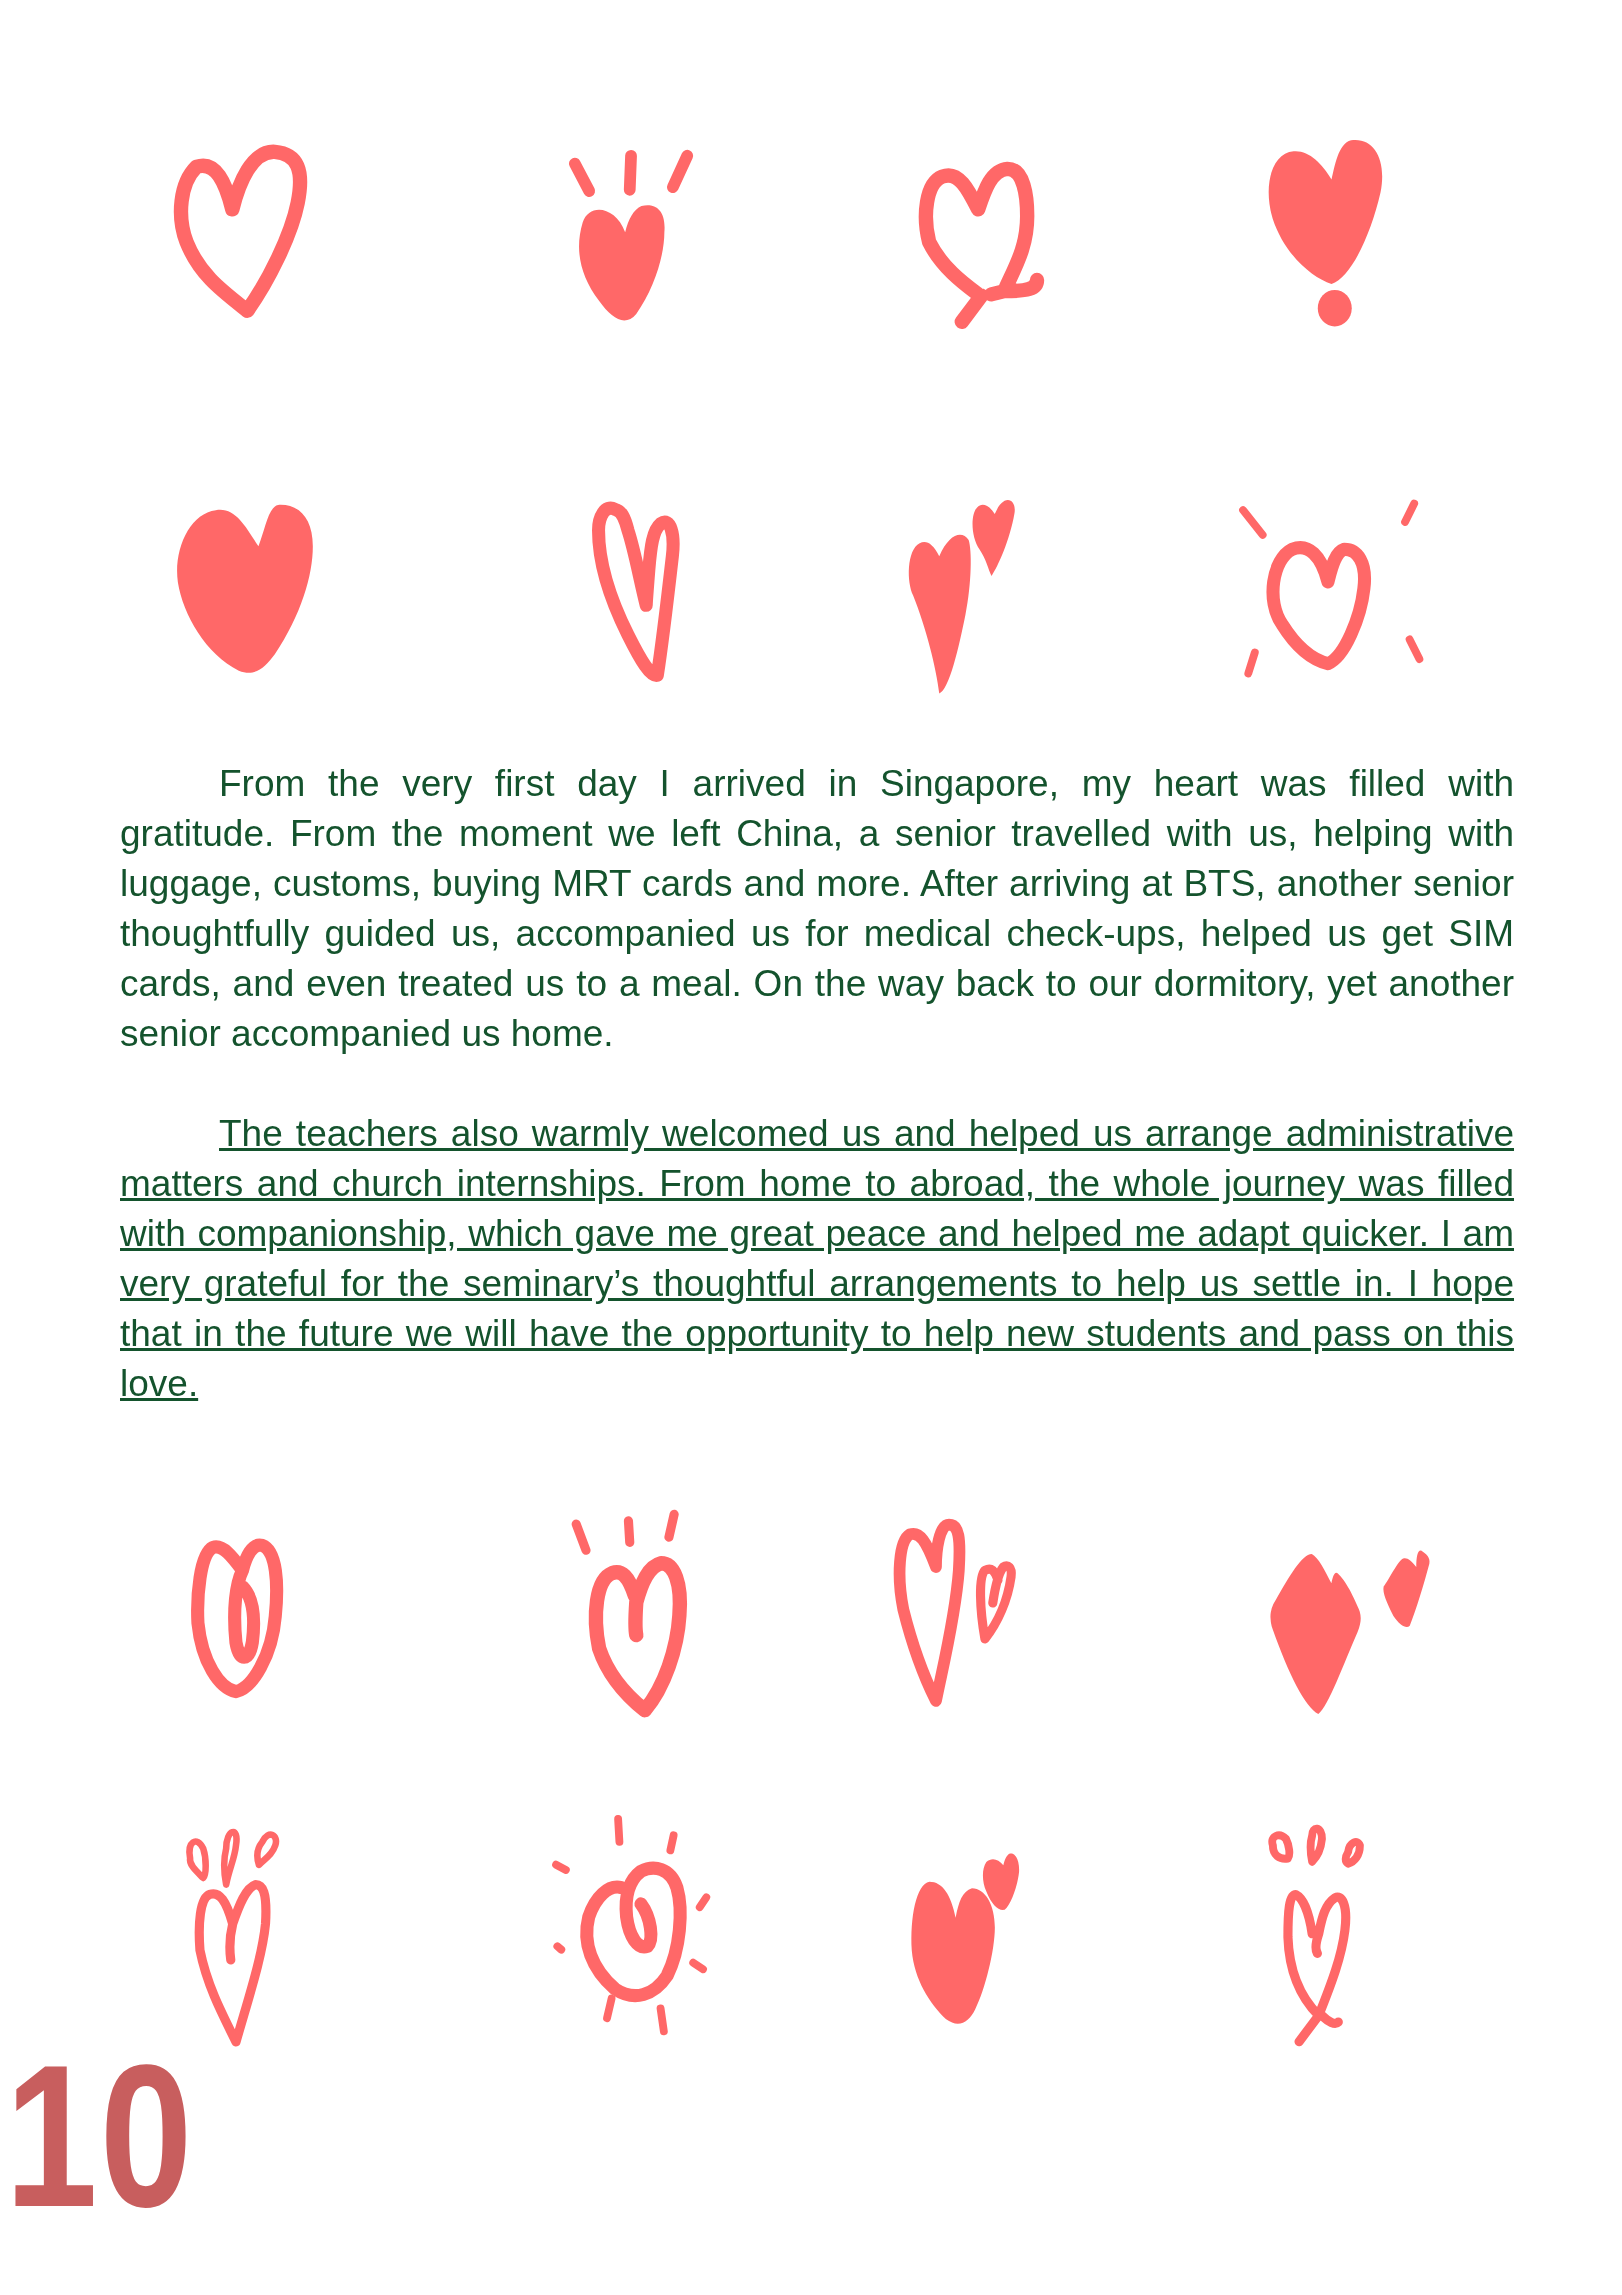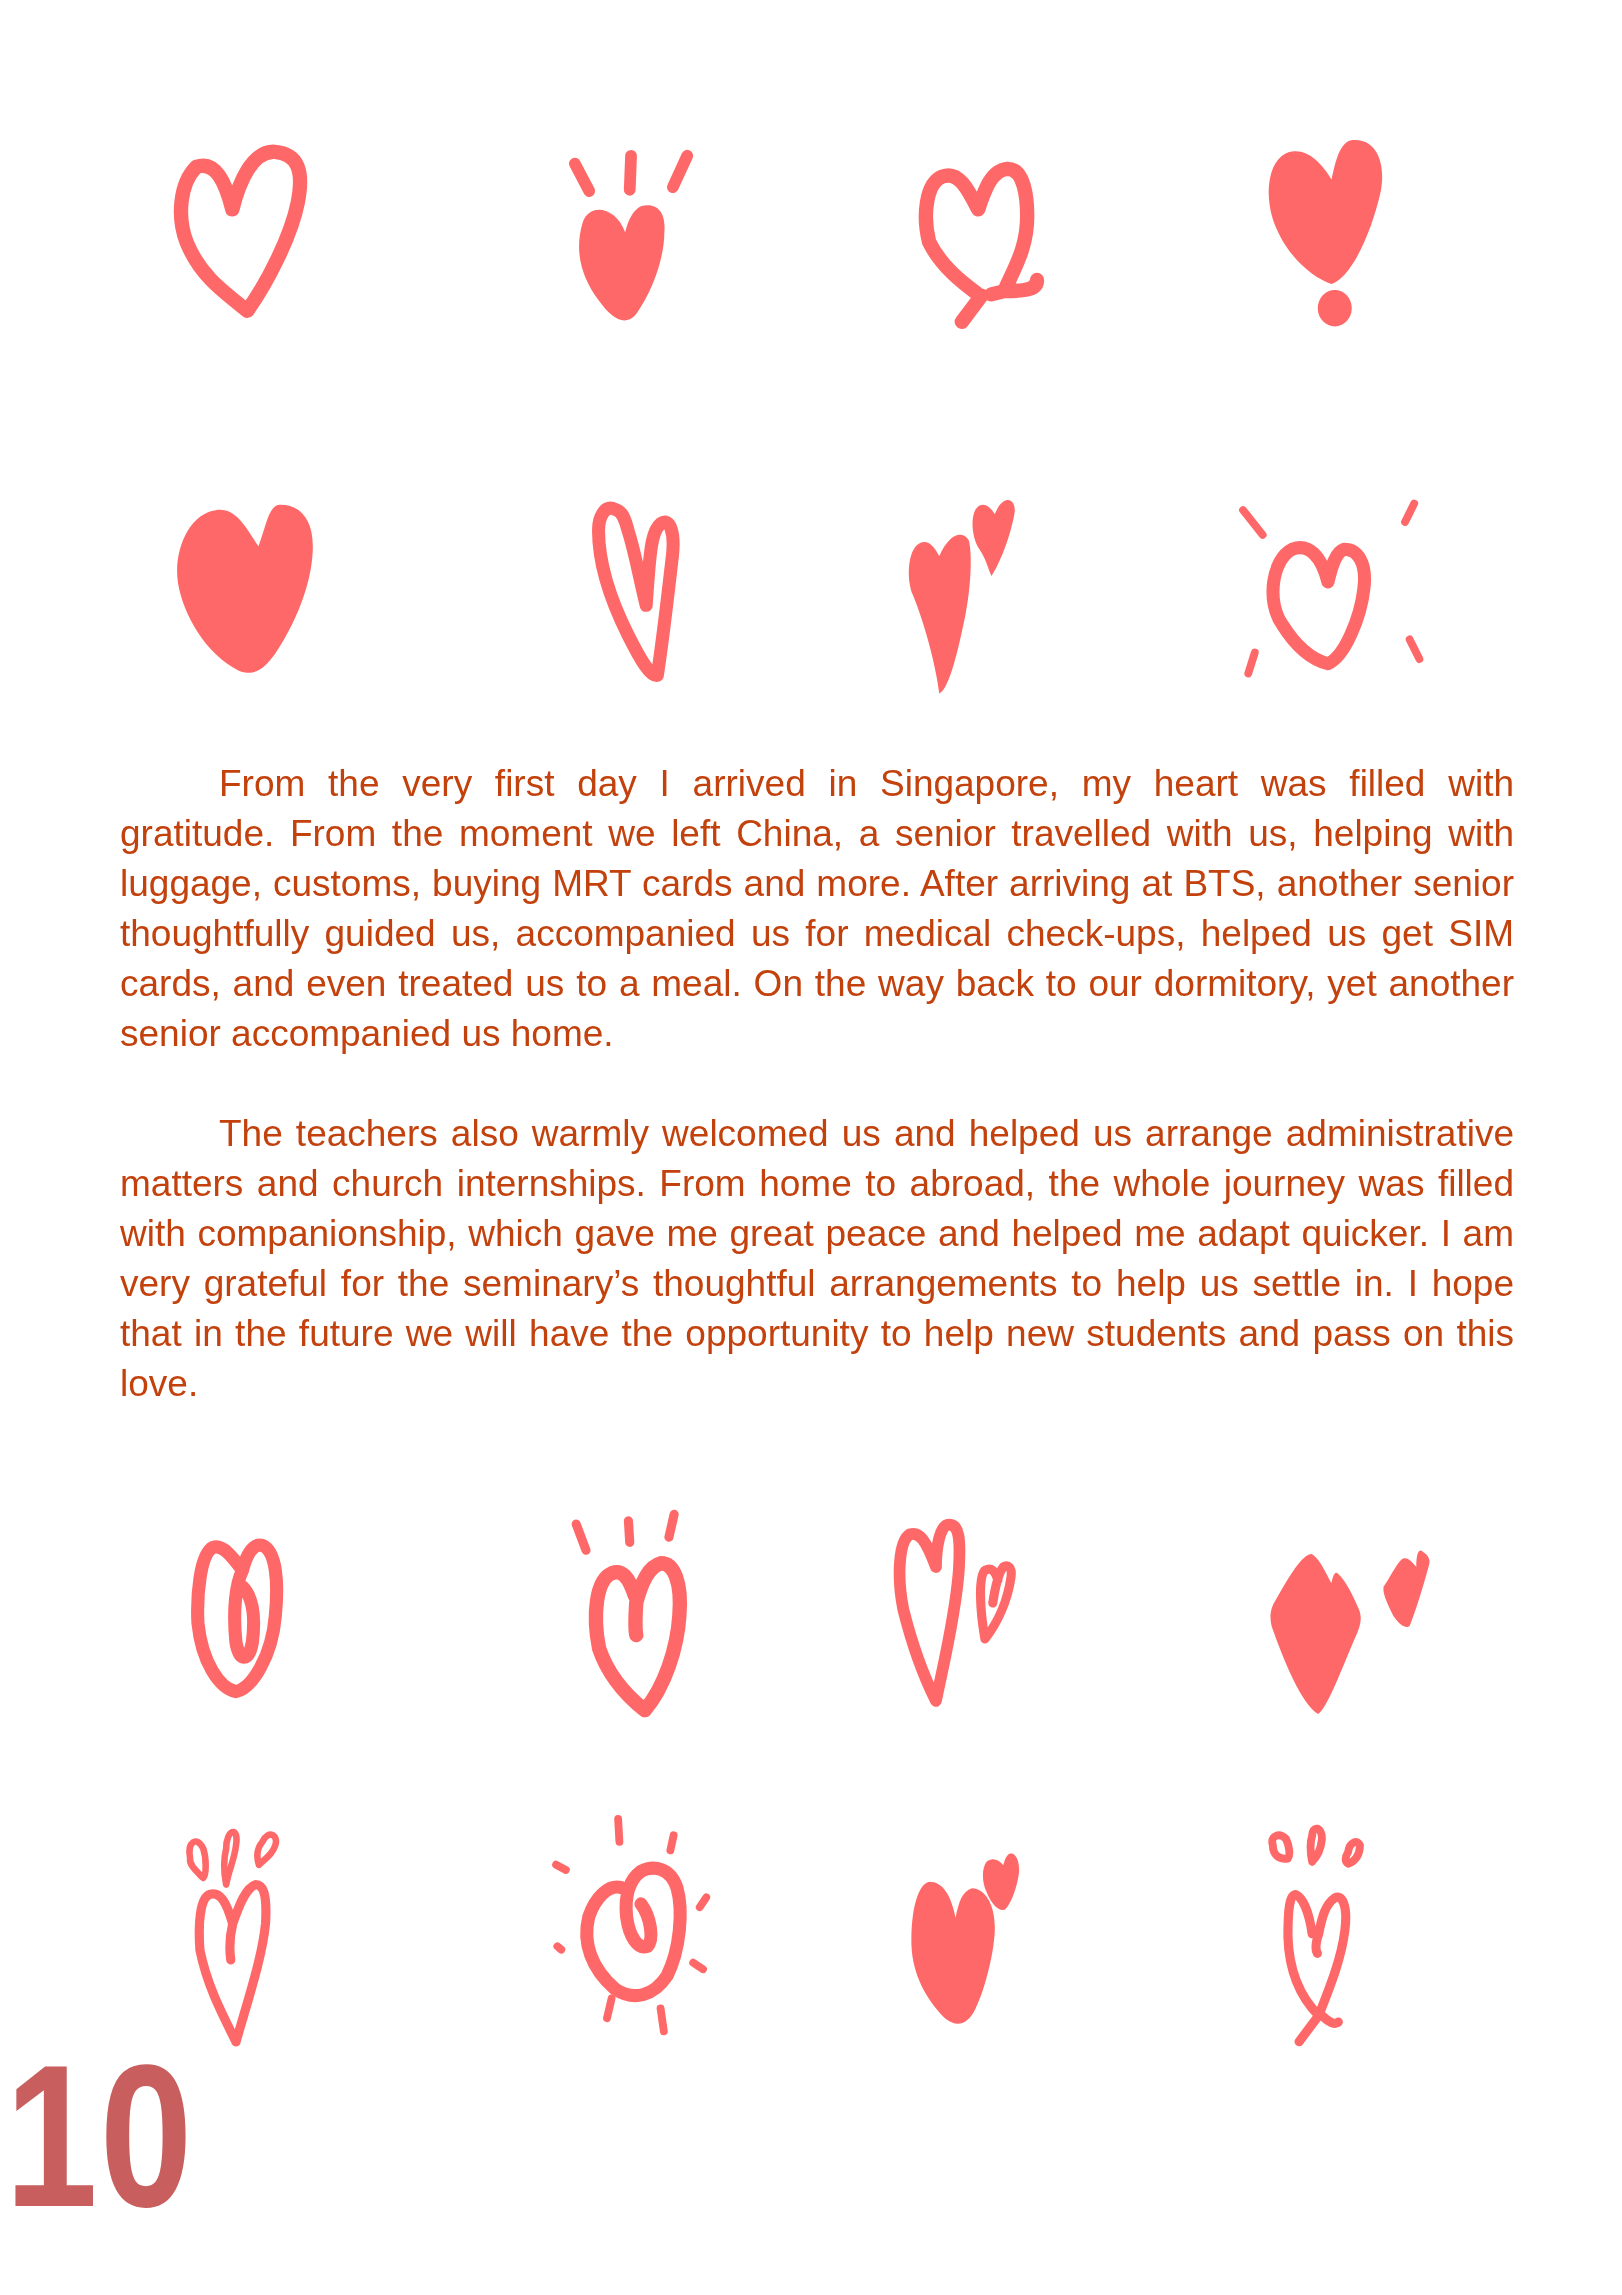--- a/index.html
+++ b/index.html
@@ -2,24 +2,24 @@
 <html style="font-size:10.5px"><head>
   <meta charset="utf-8">
   <style>
     html, body { margin: 0; padding: 0; background: #ffffff; }
     body { width: 1623px; height: 2295px; position: relative; overflow: hidden;
            font-family: "Liberation Sans", sans-serif; }
     .heart { position: absolute; }
     .heart svg { display: block; overflow: visible; }
     .stroke { fill: none; stroke: #FF6868; stroke-linecap: round; stroke-linejoin: round; }
     .fill { fill: #FF6868; stroke: none; }
-    .text-block { position: absolute; left: 120px; width: 1394px; color: #c2410c;
+    .text-block { position: absolute; left: 120px; width: 1394px; color: #14532d;
                   font-size: 37px; line-height: 50px; text-align: justify; }
     .text-block p { margin: 0; text-indent: 99px; }
-    .text-block p + p { margin-top: 50px; }
+    .text-block p + p { margin-top: 50px; text-decoration: underline; }
     .page-number { position: absolute; left: 5.2px; top: 2034px; font-size: 203px; font-weight: bold;
                    color: #C85E5E; letter-spacing: 2.6px; line-height: 203px;
                    transform: scaleX(0.82); transform-origin: left top; }
   </style>
 </head>
 <body>
 
 <div class="heart" style="left:170px;top:144px;">
   <svg width="190" height="170" viewBox="0 0 290 260">
     <path class="stroke" stroke-width="22" d="M40 35 C15 60 10 110 25 150 C45 200 80 225 118 255 C150 210 185 140 195 90 C205 40 195 15 160 12 C125 10 105 60 95 100 C85 60 70 25 40 35 Z"></path>

